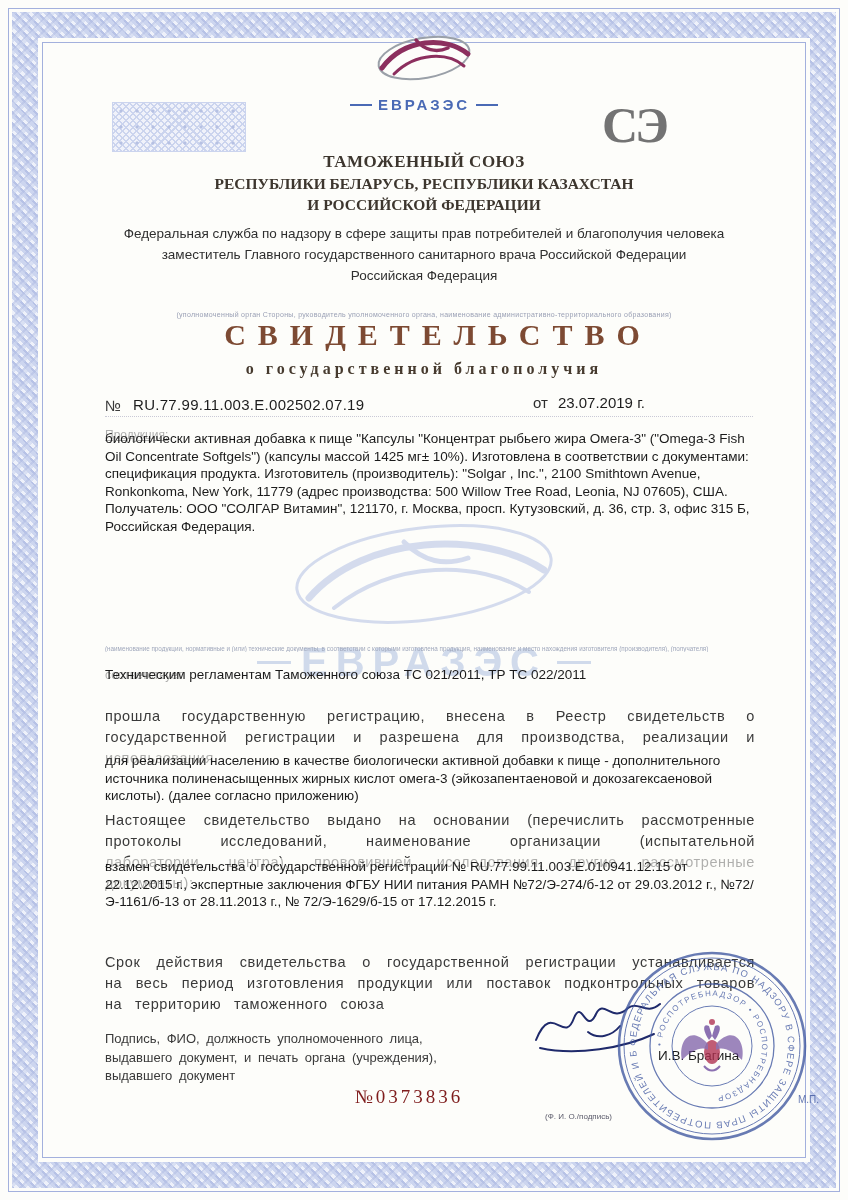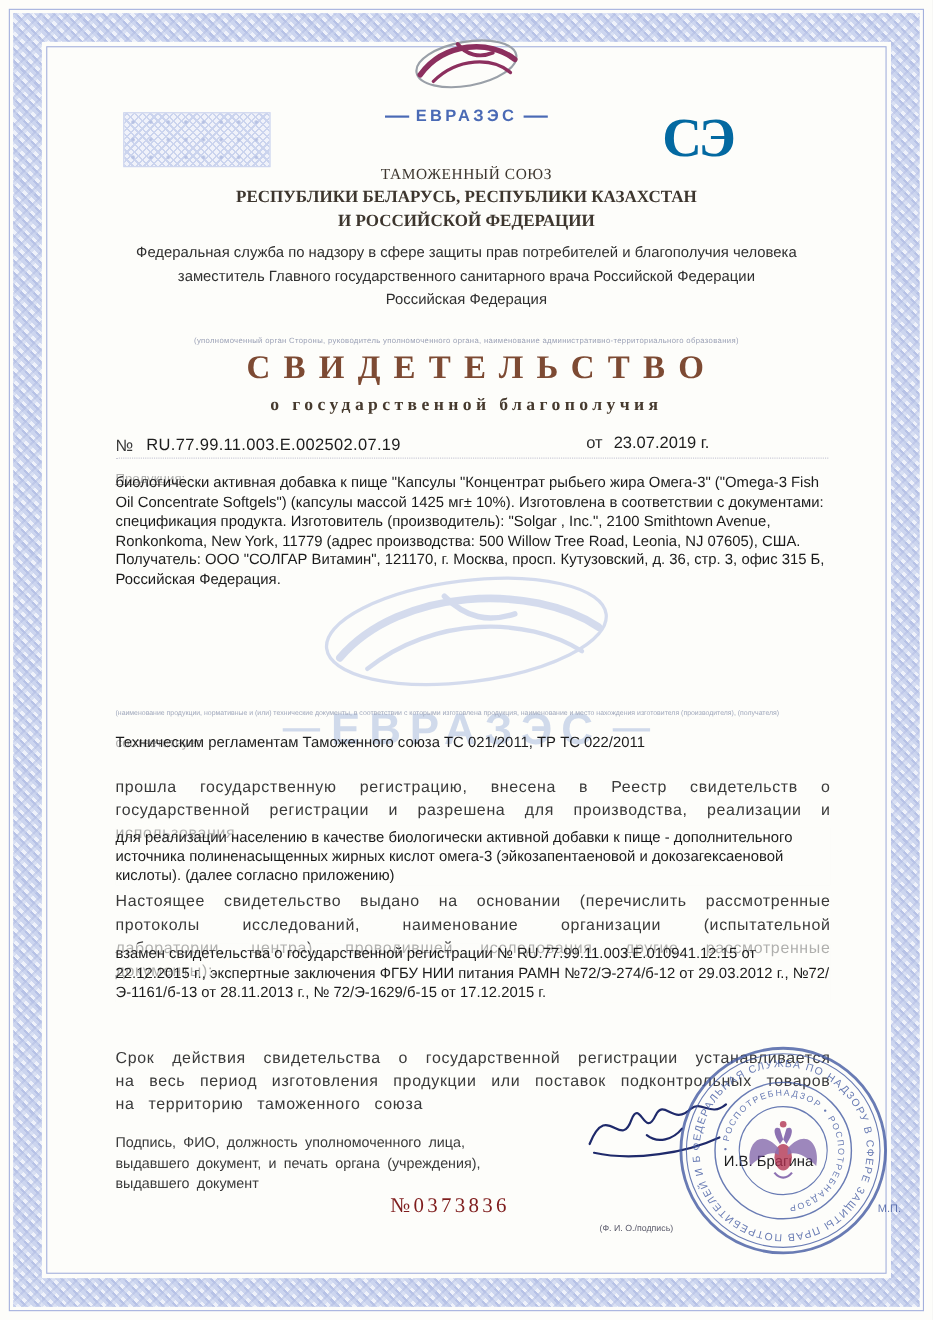--- a/index.html
+++ b/index.html
@@ -23,24 +23,24 @@
       radial-gradient(circle at 8px 8px,#aab7e0 1.2px,transparent 2px),
       repeating-linear-gradient(45deg,#c3cdec 0 1.5px,transparent 1.5px 5px),
       repeating-linear-gradient(-45deg,#c3cdec 0 1.5px,transparent 1.5px 5px);
     background-size:16px 16px,auto,auto;
     border:1px solid #c3cdec;}
   .emblem-top{position:absolute;left:354px;top:26px;width:140px;text-align:center;}
   .emblem-label-row{display:flex;align-items:center;justify-content:center;gap:6px;margin-top:2px;}
   .emblem-label-row .rule{height:2px;background:#4a6ab5;flex:0 0 22px;}
   .emblem-label{font-weight:bold;font-size:15px;letter-spacing:3px;color:#4a6ab5;}
   .se-mark{position:absolute;left:602px;top:96px;font-family:"Liberation Serif",serif;
-    font-weight:bold;font-size:50px;color:#0369a1;letter-spacing:-3px;text-align:center;}
+    font-weight:bold;font-size:50px;color:#737373;letter-spacing:-3px;text-align:center;}
 
   .header-text{position:absolute;left:60px;right:60px;top:152px;text-align:center;}
-  .union-line1{font-family:"Liberation Serif",serif;font-weight:normal;font-size:14px;color:#3d362e;letter-spacing:.5px;}
+  .union-line1{font-family:"Liberation Serif",serif;font-weight:bold;font-size:17px;color:#3d362e;letter-spacing:.5px;}
   .union-line2,.union-line3{font-family:"Liberation Serif",serif;font-weight:bold;font-size:15.5px;color:#3d362e;margin-top:3px;}
   .auth{font-size:13.5px;color:#2f2f2f;margin-top:2px;line-height:19px;}
   .auth.first{margin-top:10px;}
   .auth-caption{margin-top:26px;font-size:7px;color:#9aa0b5;letter-spacing:.3px;}
 
   .title-main{position:absolute;left:0;right:0;top:318px;text-align:center;
     font-family:"Liberation Serif",serif;font-weight:bold;font-size:30px;
     letter-spacing:12px;color:#7d4a33;margin-left:28px;}
   .title-sub{position:absolute;left:0;right:0;top:360px;text-align:center;
     font-family:"Liberation Serif",serif;font-weight:bold;font-size:16px;

